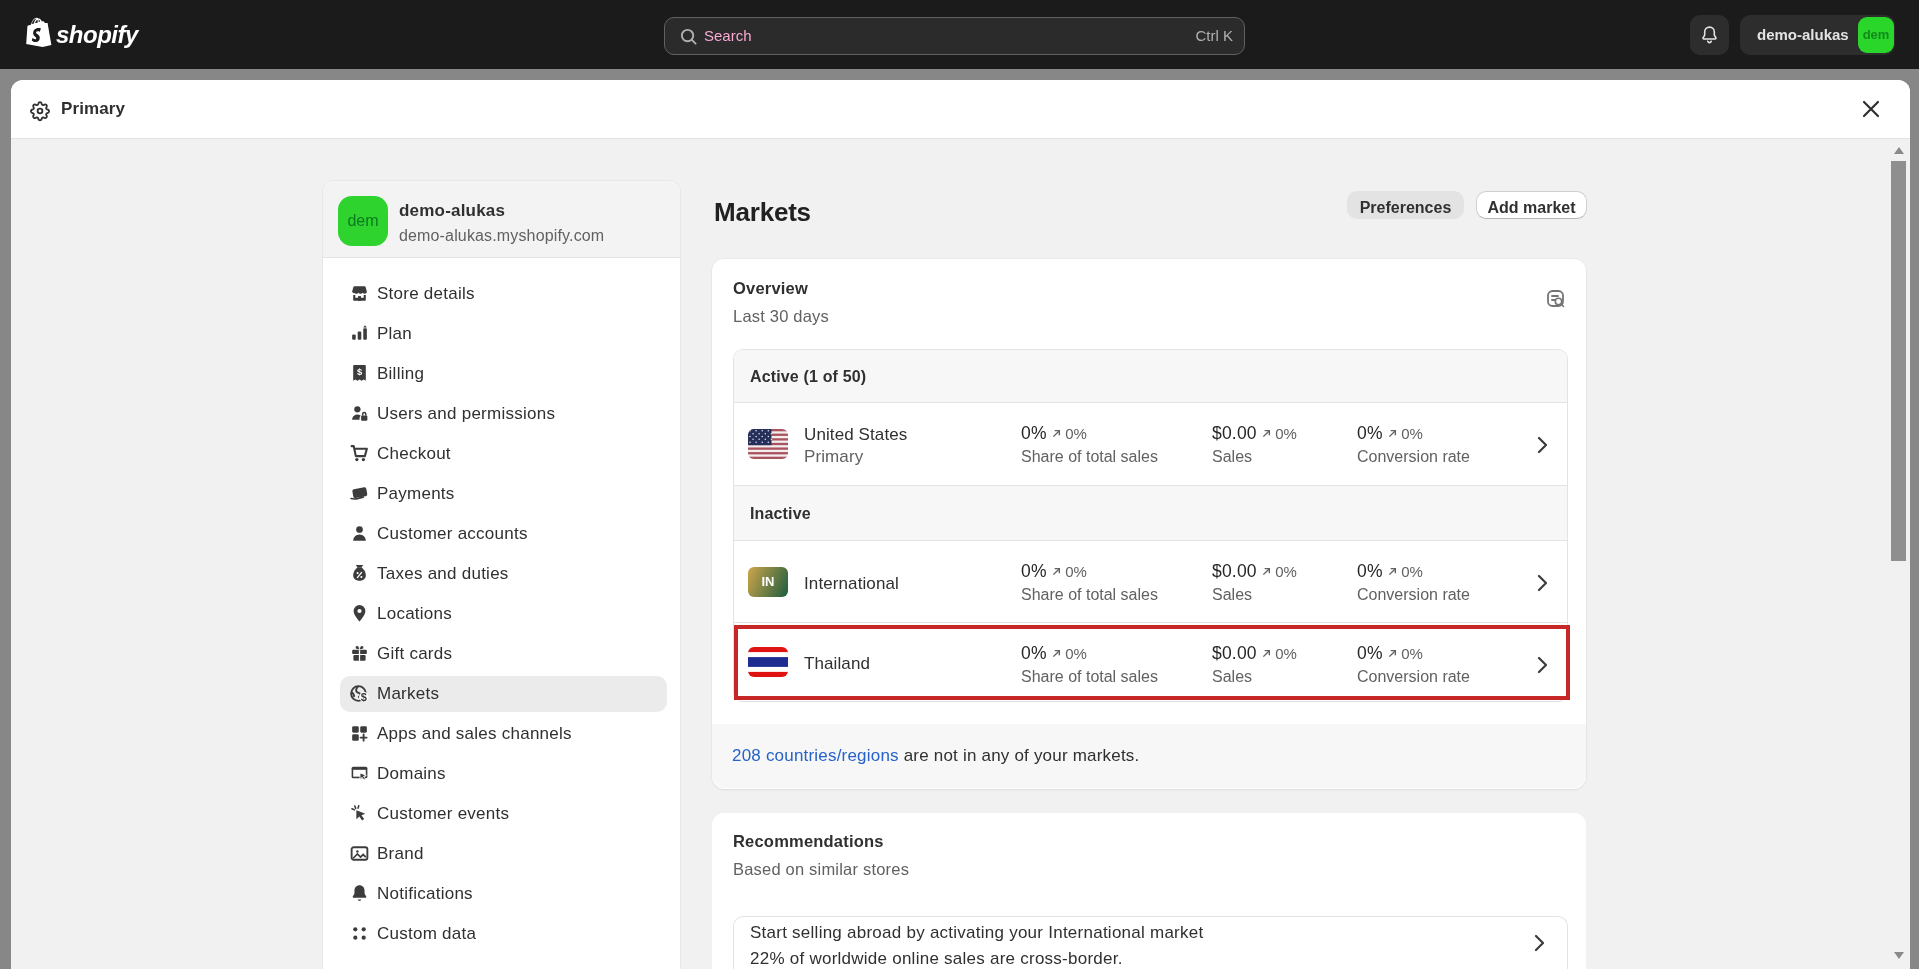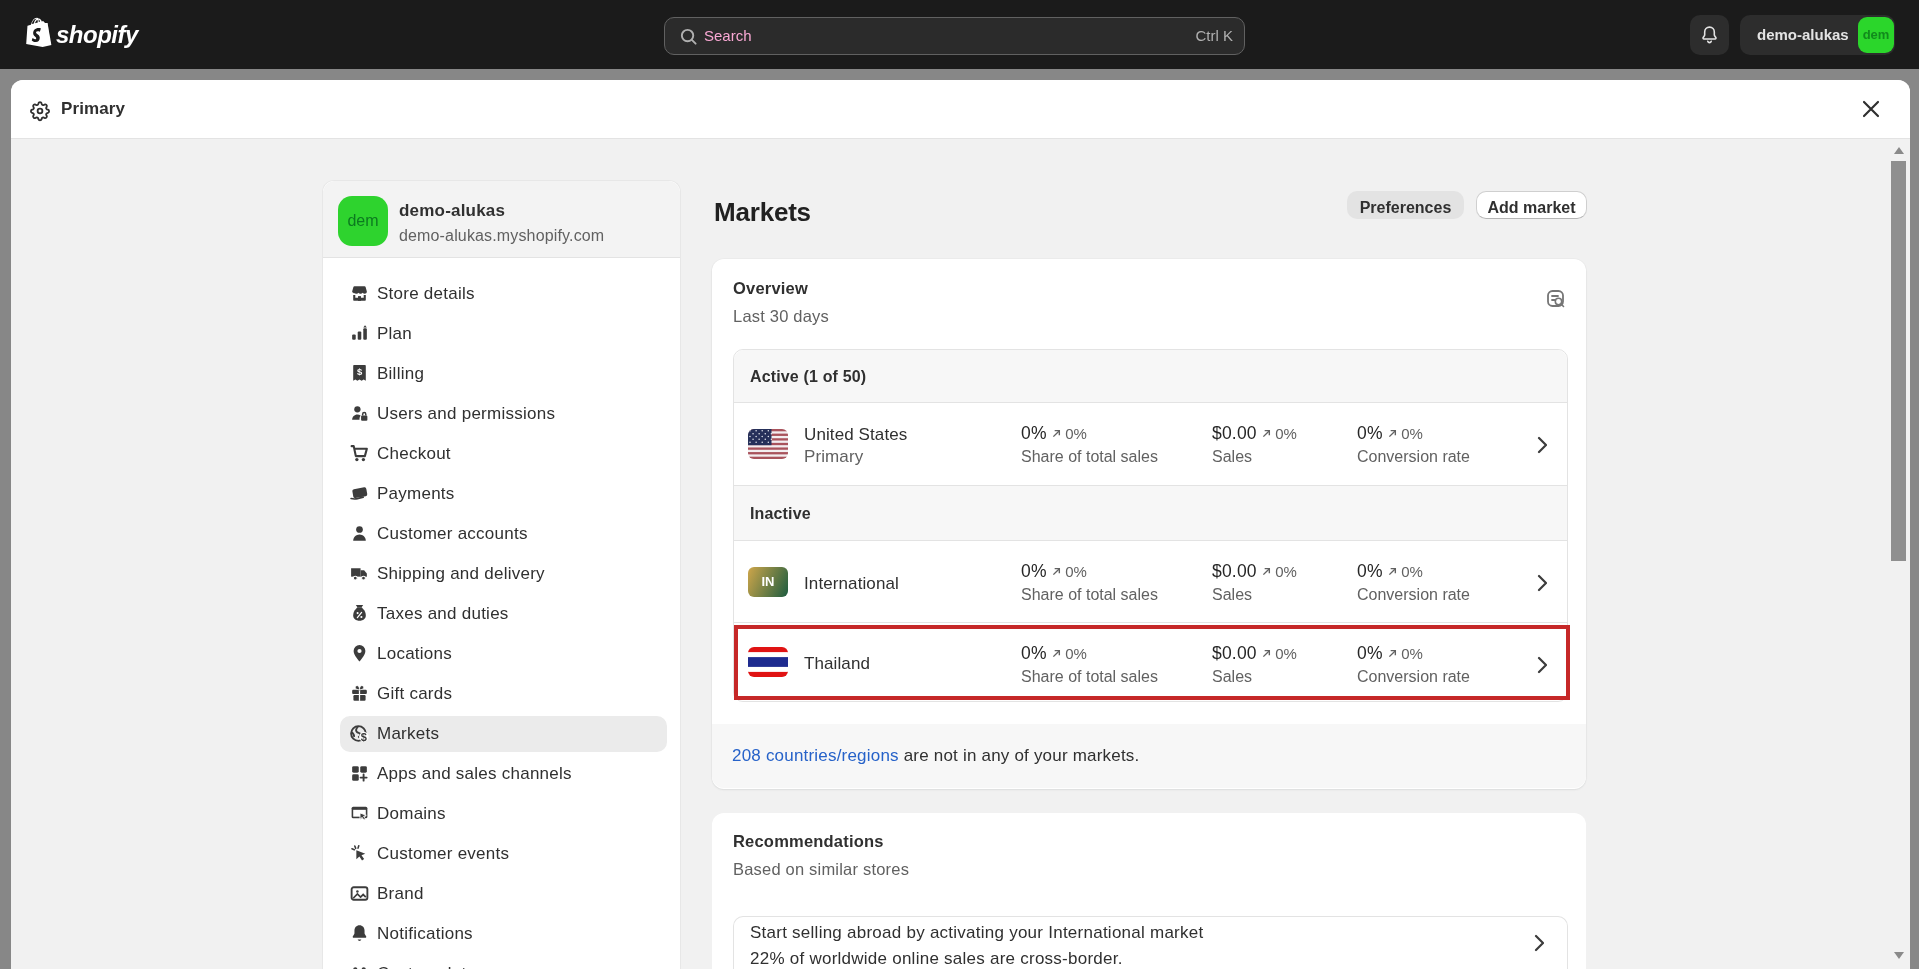--- a/index.html
+++ b/index.html
@@ -178,29 +178,20 @@
             <path d="M2 14.8c2.2.6 4 .6 6 .1l5.5-1.4" fill="none" stroke="#3c3c3c" stroke-width="1.6" stroke-linecap="round"></path>
           </svg>
           <span class="nlabel" style="position:absolute;">Payments</span>
         </div>
         <div class="navitem">
           <svg class="nicon" viewBox="0 0 20 20">
             <circle cx="10" cy="6.2" r="3.2" fill="#3c3c3c"></circle>
             <path d="M4 17c0-3.3 2.7-6 6-6s6 2.7 6 6H4z" fill="#3c3c3c"></path>
           </svg>
           <span class="nlabel" style="position:absolute;">Customer accounts</span>
-        </div>
-        <div class="navitem">
-          <svg class="nicon" viewBox="0 0 20 20">
-            <path d="M2 5h9v8H2z" fill="#3c3c3c"></path>
-            <path d="M11 7h3.4l2.6 3v3h-6z" fill="#3c3c3c"></path>
-            <circle cx="6" cy="14.5" r="1.8" fill="#3c3c3c" stroke="#fff"></circle>
-            <circle cx="13.8" cy="14.5" r="1.8" fill="#3c3c3c" stroke="#fff"></circle>
-          </svg>
-          <span class="nlabel" style="position:absolute;">Shipping and delivery</span>
         </div>
         <div class="navitem">
           <svg class="nicon" viewBox="0 0 20 20">
             <path d="M8 4h4l2.5 3c1 1.5 1.5 3 1.5 5 0 3-2.5 5-6 5s-6-2-6-5c0-2 .5-3.5 1.5-5z" fill="#3c3c3c"></path>
             <path d="M8 4L6.5 2h7L12 4" fill="#3c3c3c"></path>
             <path d="M8 14l4-5" stroke="#fff" stroke-width="1.2" stroke-linecap="round"></path>
             <circle cx="8.2" cy="9.6" r="1" fill="#fff"></circle>
             <circle cx="11.8" cy="13.4" r="1" fill="#fff"></circle>
           </svg>
           <span class="nlabel" style="position:absolute;">Taxes and duties</span>

